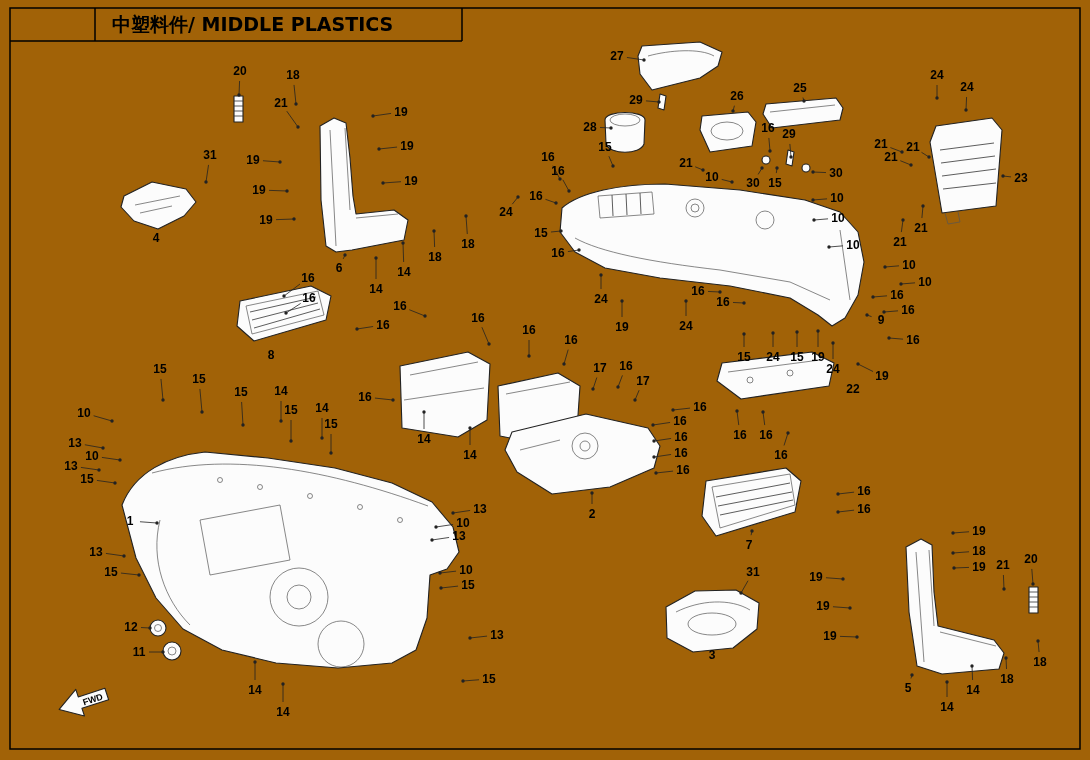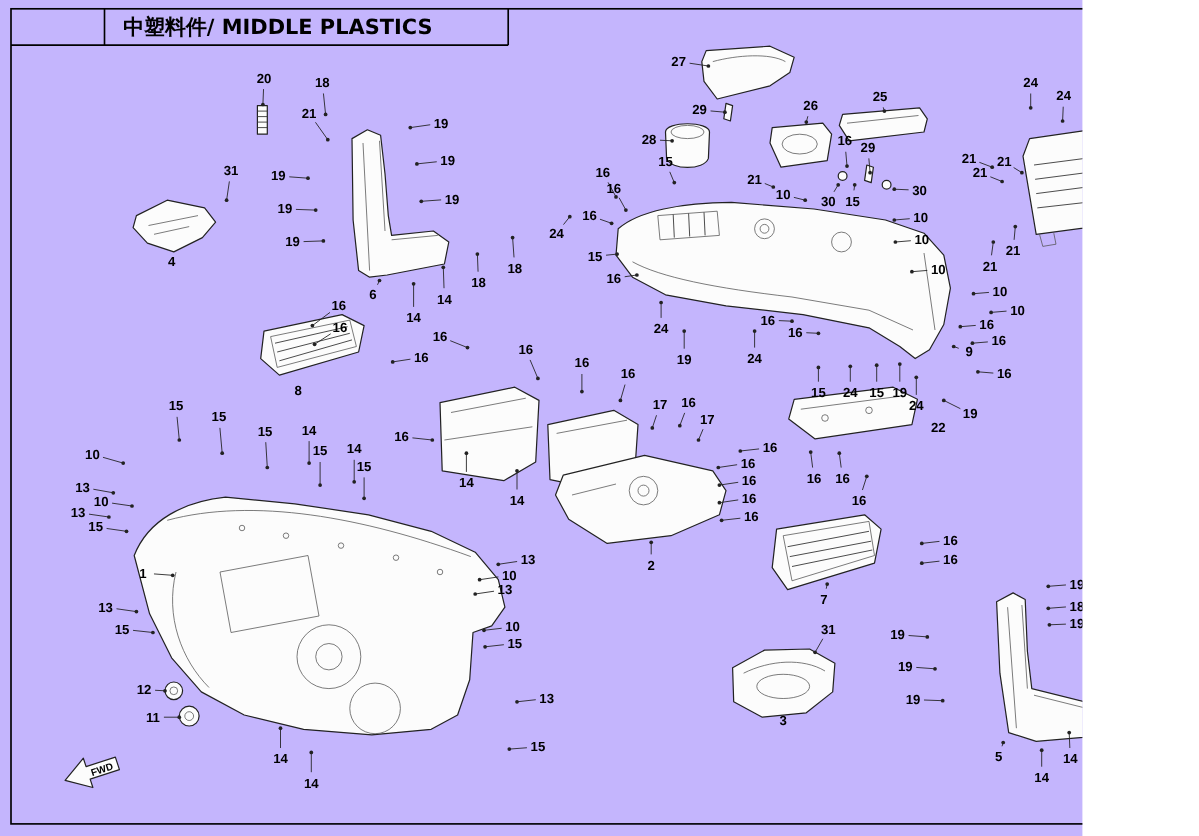--- a/index.html
+++ b/index.html
@@ -1,16 +1,16 @@
 <!DOCTYPE html>
 <html><head>
 <meta charset="utf-8">
 <style>
   html,body{margin:0;padding:0;background:#fff;}
-  .page{position:relative;width:984px;height:760px;background:#c4b5fd;overflow:hidden;}
+  .page{position:relative;width:1090px;height:760px;background:#a16207;overflow:hidden;}
   svg{display:block;}
   .part{fill:#fcfcfc;stroke:#222;stroke-width:1.1;stroke-linejoin:round;}
   .detail{fill:none;stroke:#555;stroke-width:0.7;}
   .slat{fill:none;stroke:#333;stroke-width:0.8;}
   .frame{fill:none;stroke:#000;stroke-width:1.5;}
   .leader{stroke:#222;stroke-width:0.8;fill:none;}
   .callout-text{font:600 12px "Liberation Sans",sans-serif;fill:#000;}
   .title-text{font:700 19px "DejaVu Sans","Liberation Sans",sans-serif;fill:#000;}
   .fwd-text{font:700 9px "Liberation Sans",sans-serif;fill:#000;}
 </style>

